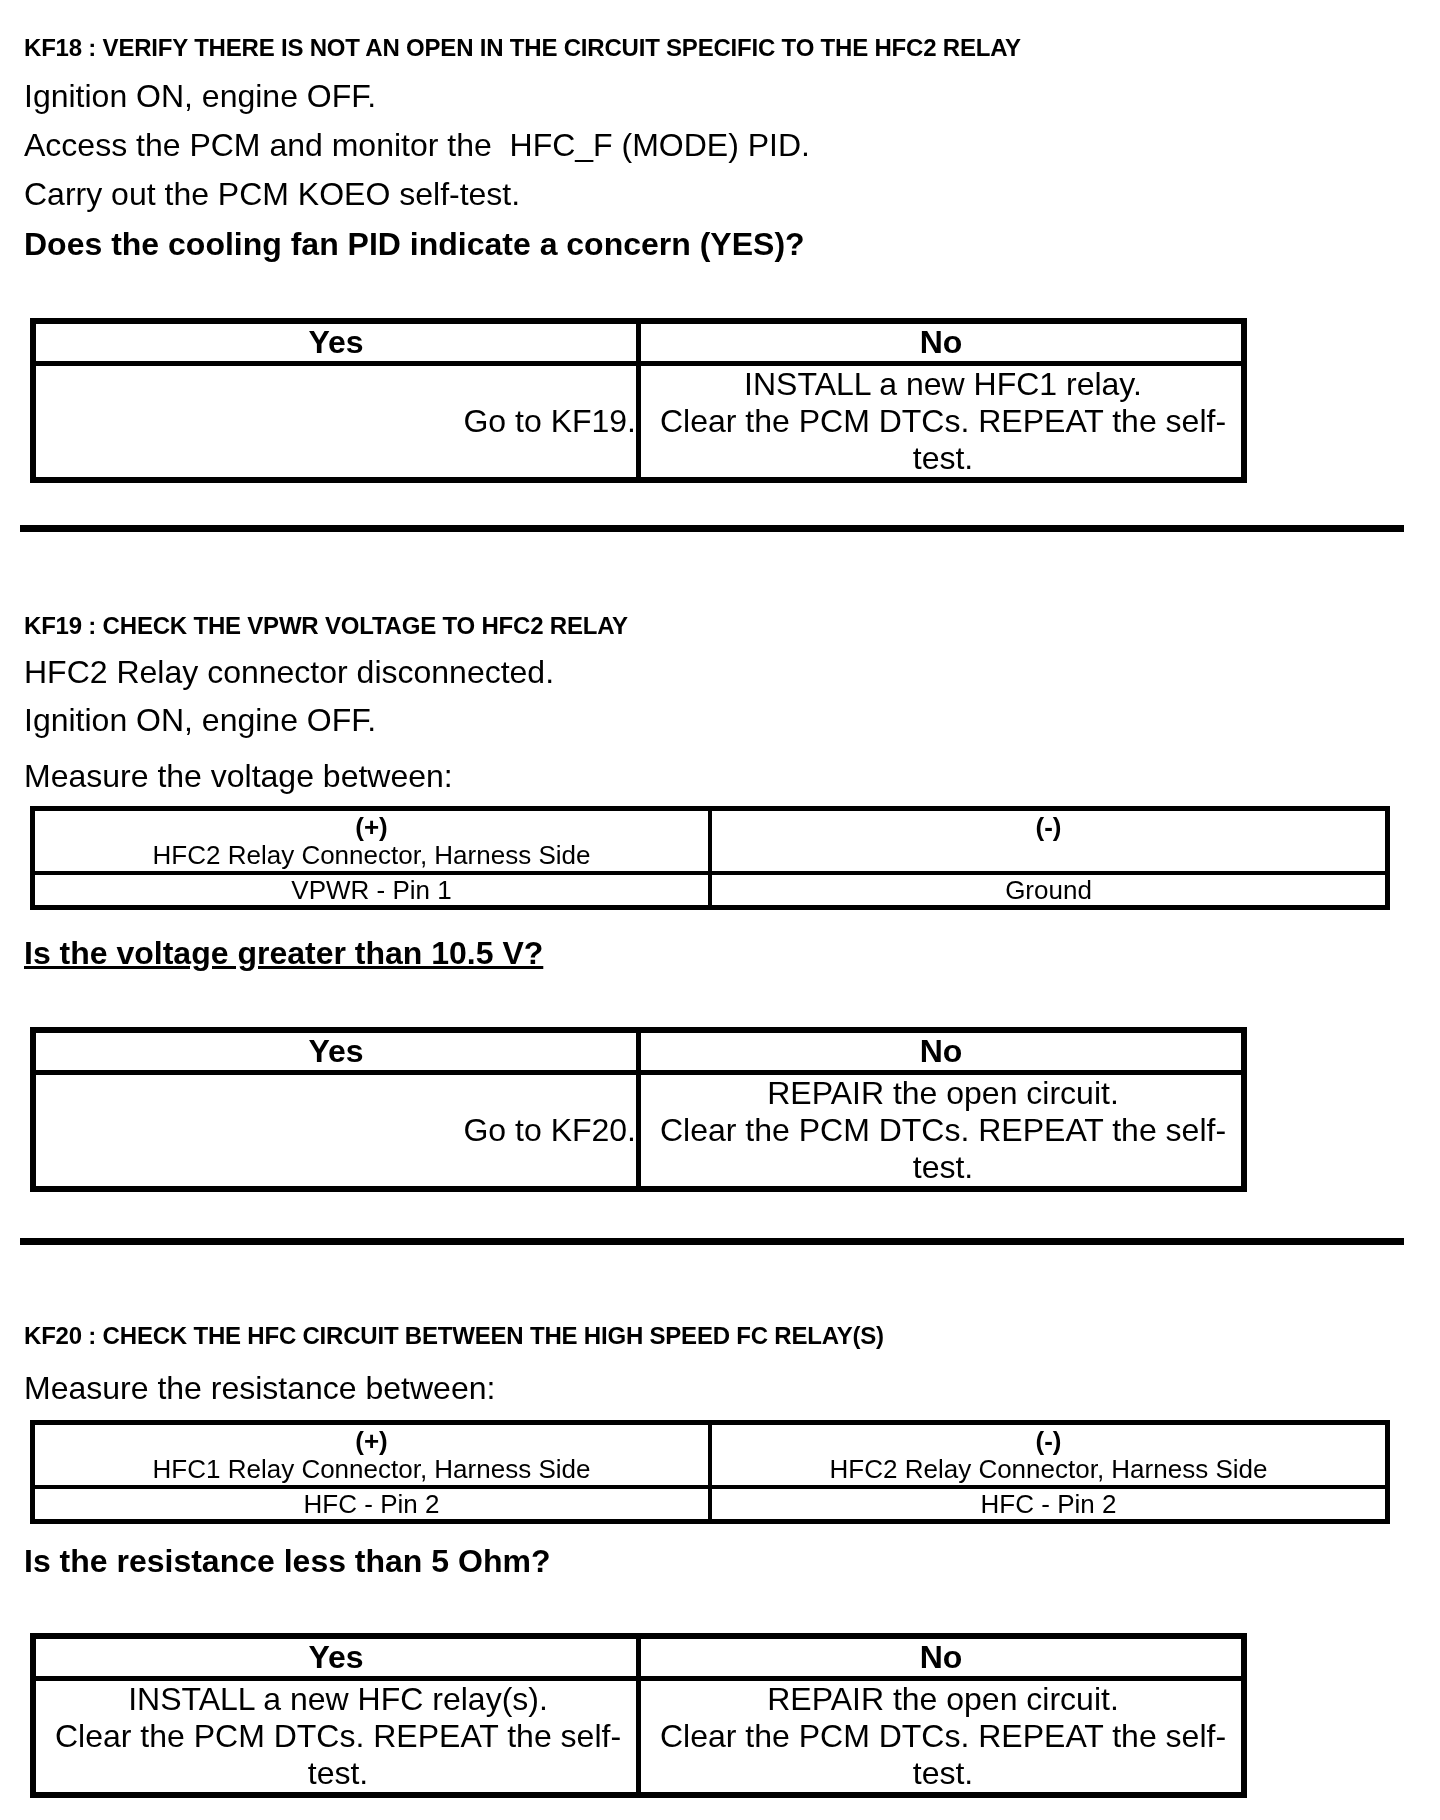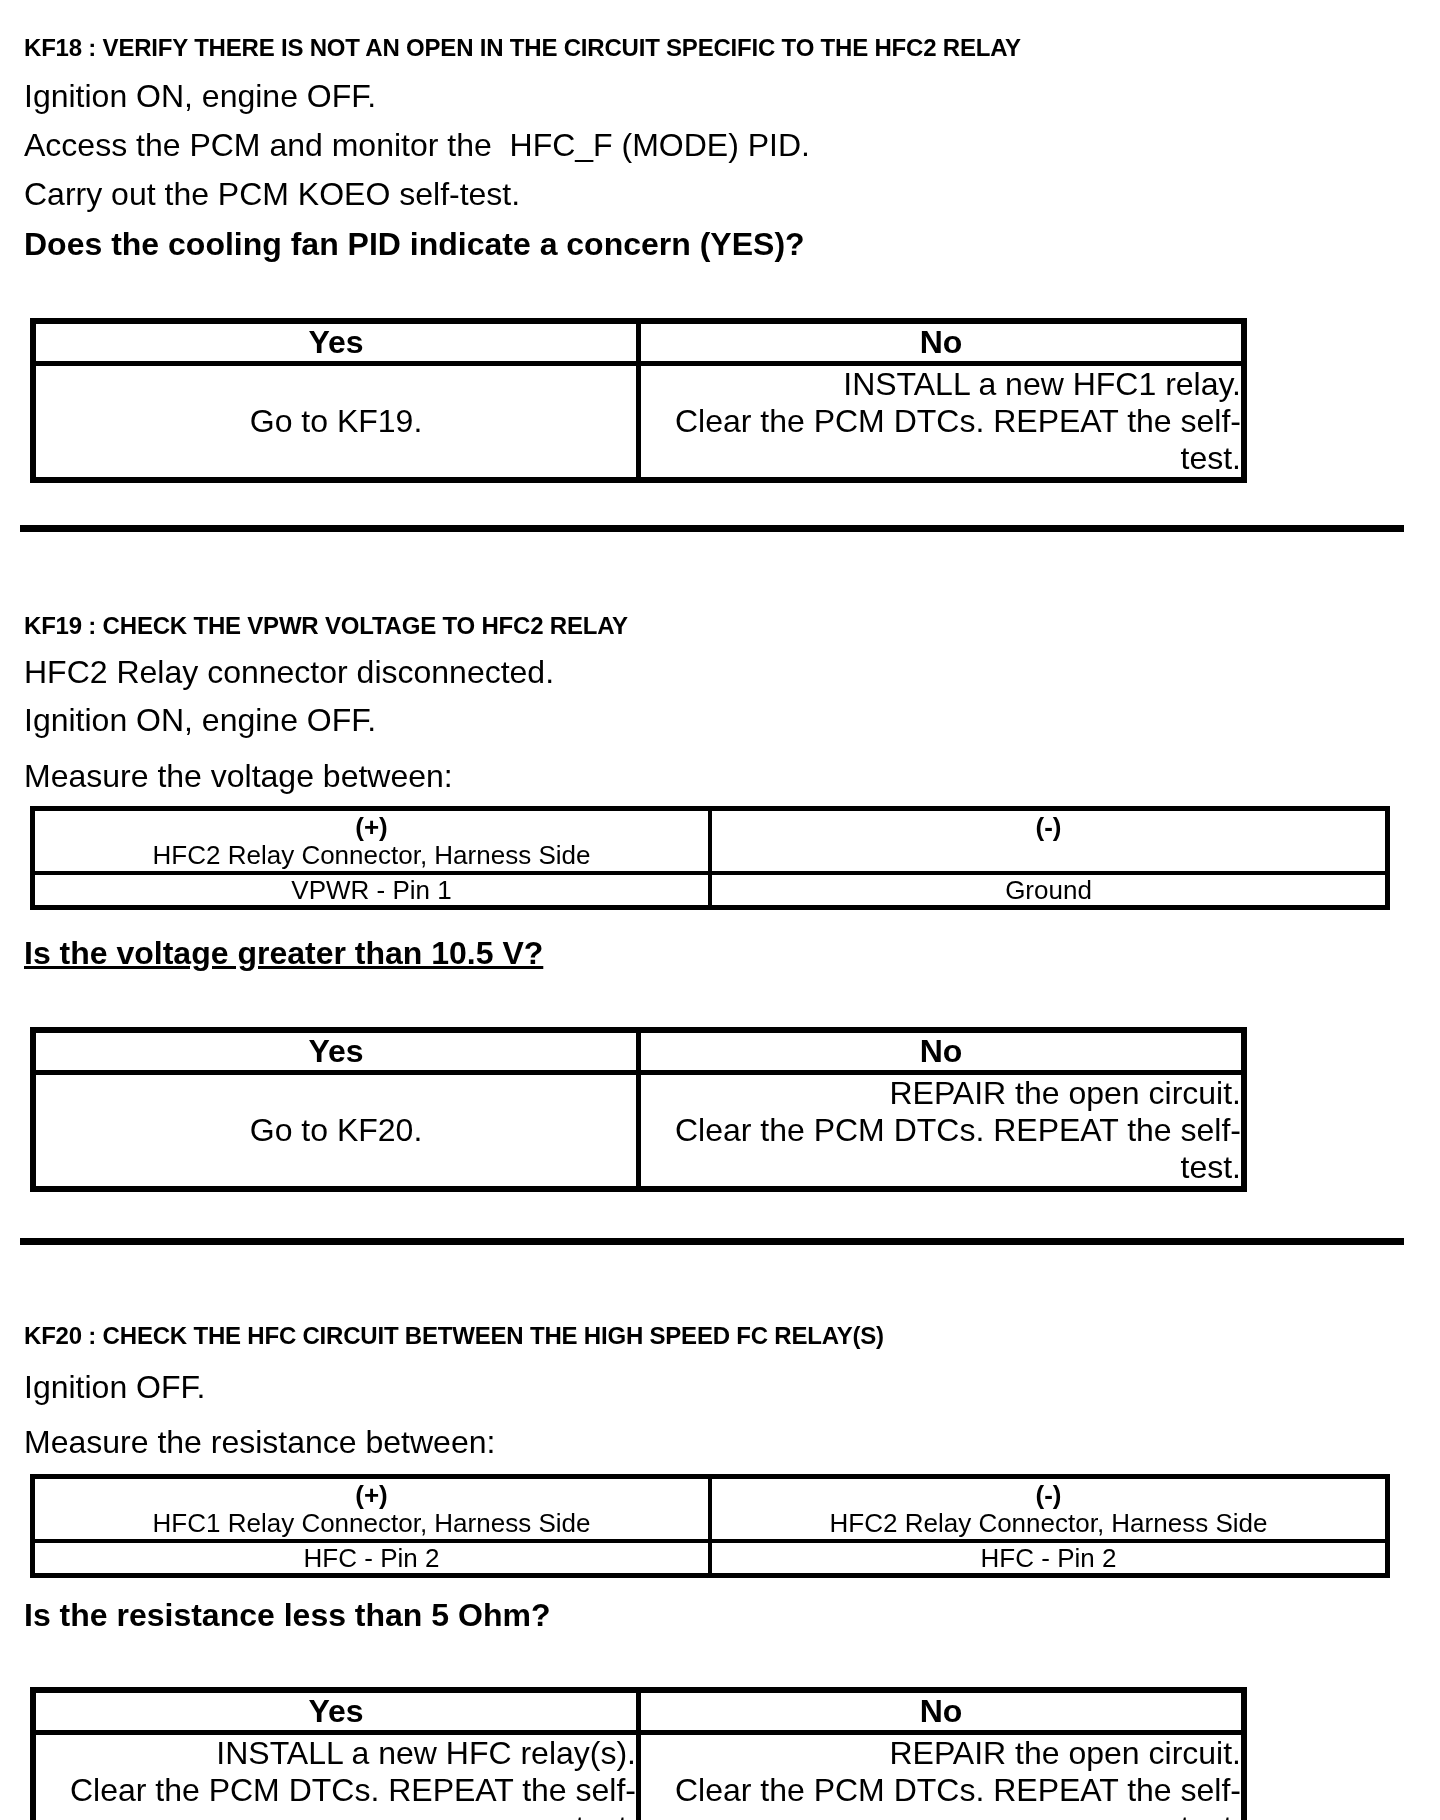--- a/index.html
+++ b/index.html
@@ -55,22 +55,22 @@
     font-size: 32px;
     padding: 0;
   }
   table.decision td.cell {
     height: 74px;
     font-size: 32px;
     line-height: 37px;
     vertical-align: middle;
     padding: 0;
   }
-  table.decision td.cell.center { text-align: center; }
-  table.decision td.cell.left   { text-align: right; padding-left: 4px; }
+  table.decision td.cell.center { text-align: right; }
+  table.decision td.cell.left   { text-align: center; padding-left: 4px; }
   table.meas {
     border-collapse: collapse;
     table-layout: fixed;
     width: 1360px;
     margin-left: 6px;
     border: 5px solid #000;
   }
   table.meas td {
     border: 4px solid #000;
     text-align: center;
@@ -168,21 +168,20 @@
         <div>REPAIR the open circuit.</div>
         <div>Clear the PCM DTCs. REPEAT the self-test.</div>
       </td>
     </tr>
   </tbody>
     </table>
 
   <div class="hr" style="margin-top:46px;"></div>
 
   <div class="section-heading" style="margin-top:74px;">KF20 : CHECK THE HFC CIRCUIT BETWEEN THE HIGH SPEED FC RELAY(S)</div>
-  <div class="step" style="margin-top:14px;">Ignition OFF.</div>
   <div class="step" style="margin-top:15px;">Measure the resistance between:</div>
 
   <table class="meas" style="margin-top:12px;">
     <tbody>
         <tr>
       <td class="mhdr">
         <div class="sign">(+)</div>
         <div>HFC1 Relay Connector, Harness Side</div>
       </td>
       <td class="mhdr">

